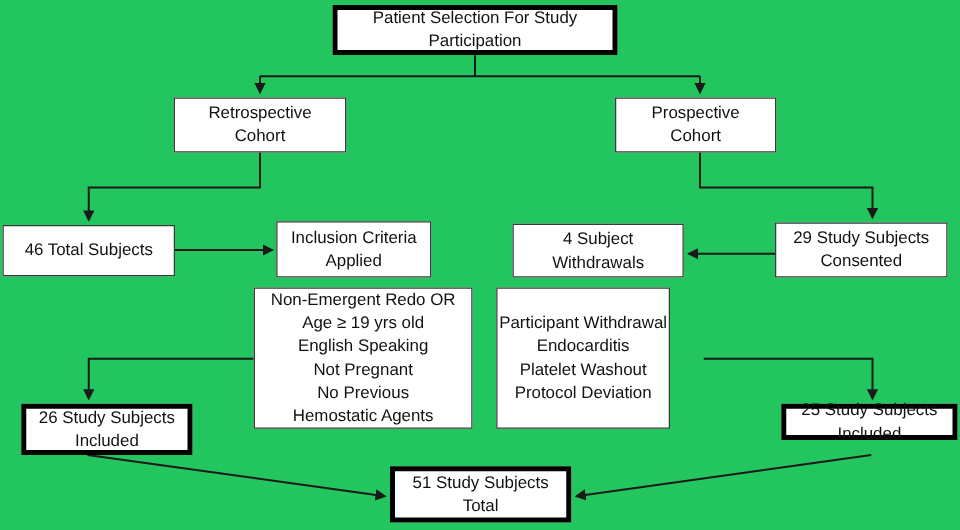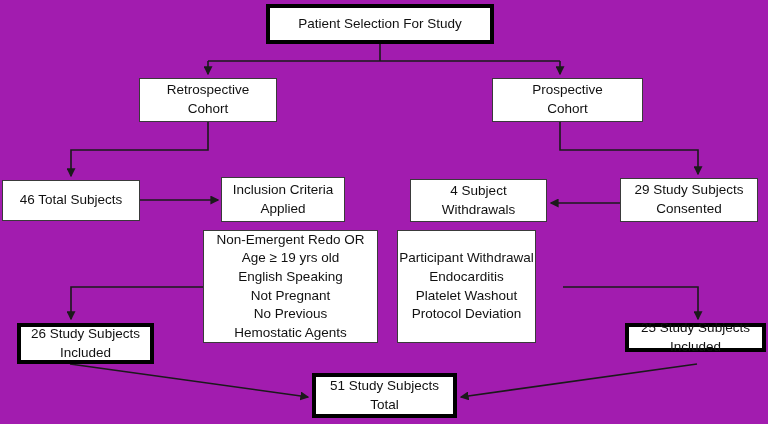--- a/index.html
+++ b/index.html
@@ -1,19 +1,19 @@
 <!DOCTYPE html>
 <html><head>
 <meta charset="utf-8">
 <style>
   html,body { margin:0; padding:0; background:#ffffff; }
   #stage {
     position:relative;
     width:768px; height:424px;
-    background:#a21caf;
+    background:#22c55e;
     font-family:"Liberation Sans","DejaVu Sans",sans-serif;
     color:#111111;
     overflow:hidden;
   }
   #connectors { position:absolute; left:0; top:0; width:768px; height:424px; }
   .box {
     position:absolute;
     box-sizing:border-box;
     background:#ffffff;
     display:flex;
@@ -48,28 +48,29 @@
       <path d="M628,203 H551" marker-end="url(#arrow)"></path>
       <path d="M203,287 H71 V319" marker-end="url(#arrow)"></path>
       <path d="M563,287 H698 V319" marker-end="url(#arrow)"></path>
       <path d="M70,364 L308,397" marker-end="url(#arrow)"></path>
       <path d="M697,364 L461,397" marker-end="url(#arrow)"></path>
     </g>
   </svg>
 
   <div class="box thick" style="left:266px;top:4px;width:228px;height:40px">
     <div>Patient Selection For Study</div>
+    <div>Participation</div>
   </div>
 
   <div class="box thin" style="left:139px;top:78px;width:138px;height:44px">
     <div>Retrospective</div>
     <div>Cohort</div>
   </div>
 
-  <div class="box thin" style="left:492px;top:78px;width:151px;height:44px">
+  <div class="box thin" style="left:492px;top:78px;width:129px;height:44px">
     <div>Prospective</div>
     <div>Cohort</div>
   </div>
 
   <div class="box thin" style="left:2px;top:180px;width:138px;height:41px">
     <div>46 Total Subjects</div>
   </div>
 
   <div class="box thin" style="left:221px;top:177px;width:124px;height:45px">
     <div>Inclusion Criteria</div>

